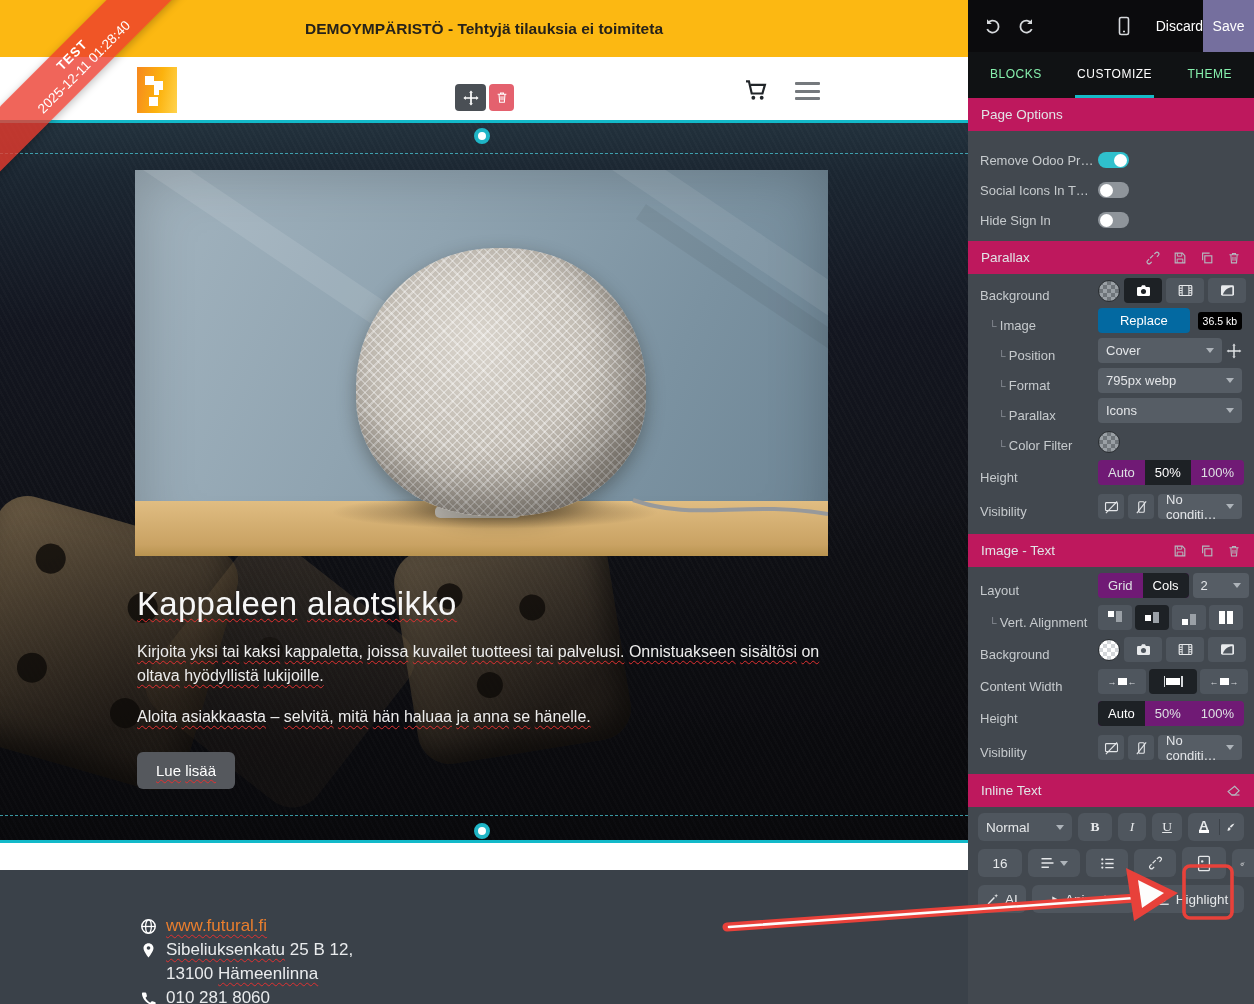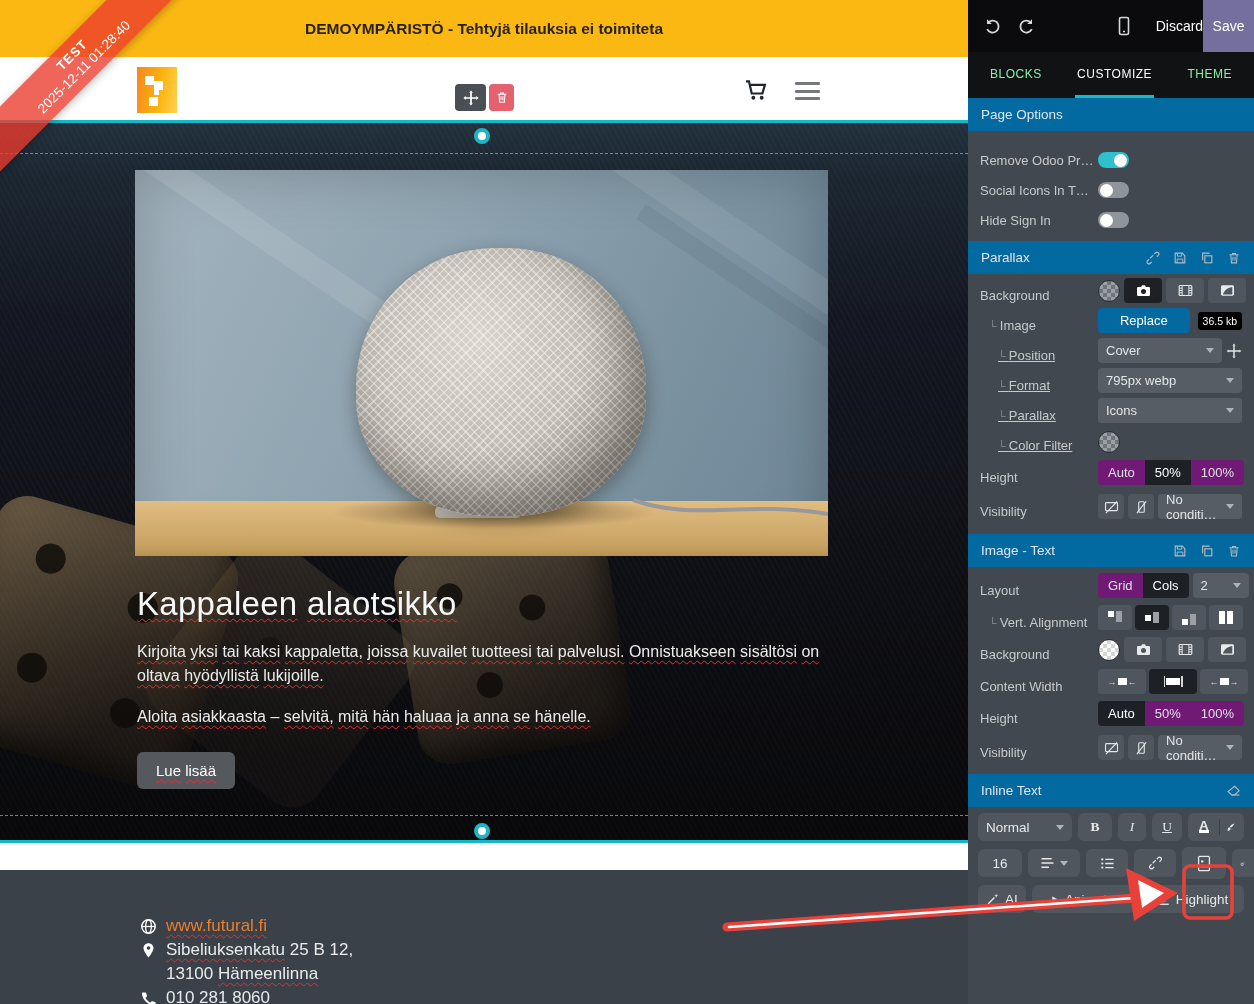--- a/index.html
+++ b/index.html
@@ -108,30 +108,30 @@
   .mobileic { margin-left:62px; }
   .discard { margin-left:14px; font-size:14px; color:#fff; }
   .savebtn { margin-left:auto; width:52px; height:52px; background:#756f9e; color:#fff;
              display:flex; align-items:center; justify-content:center; font-size:14px; }
   .tabs { height:46px; background:#101214; display:flex; align-items:stretch;
           justify-content:space-between; padding:0 20px; }
   .tab { display:flex; align-items:center; font-size:12px; letter-spacing:.5px; color:#86efac;
          border-bottom:3px solid transparent; padding:0 2px; }
   .tab.active { color:#fff; border-bottom-color:#15bac8; }
 
-  .sechead { height:33px; background:#0369a1; display:flex; align-items:center; padding:0 13px;
+  .sechead { height:33px; background:#be185d; display:flex; align-items:center; padding:0 13px;
              color:#e2e4e7; font-size:13.5px; }
   .sechead .hicons { margin-left:auto; display:flex; gap:13px; color:#b4bac0; }
   .spacer12 { height:12px; } .spacer14 { height:14px; } .spacer13 { height:13px; }
   .body8 { padding-top:8px; }
 
   .prow { display:flex; align-items:flex-end; min-height:30px; padding:1px 12px; }
   .prow.h32 { min-height:32px; } .prow.h34 { min-height:34px; }
   .plabel { width:118px; flex:0 0 118px; color:#c6cacd; white-space:nowrap; overflow:hidden; }
-  .plabel.sub { padding-left:9px; } .plabel.sub2 { padding-left:18px;text-decoration:underline; }
+  .plabel.sub { padding-left:9px; } .plabel.sub2 { padding-left:18px; }
   .plabel.sub::before, .plabel.sub2::before { content:"└ "; color:#8a9097; font-size:11px; }
   .pctrls { flex:1; display:flex; align-items:center; gap:4px; justify-content:flex-end; }
 
   .tgl { width:31px; height:16px; border-radius:9px; background:#8f959b; position:relative;
          margin-right:auto; }
   .tgl::after { content:""; position:absolute; top:1.5px; left:2px; width:13px; height:13px;
                 border-radius:50%; background:#fff; }
   .tgl[data-state="on"] { background:#2fc0cd; }
   .tgl[data-state="on"]::after { left:auto; right:2px; }
 

